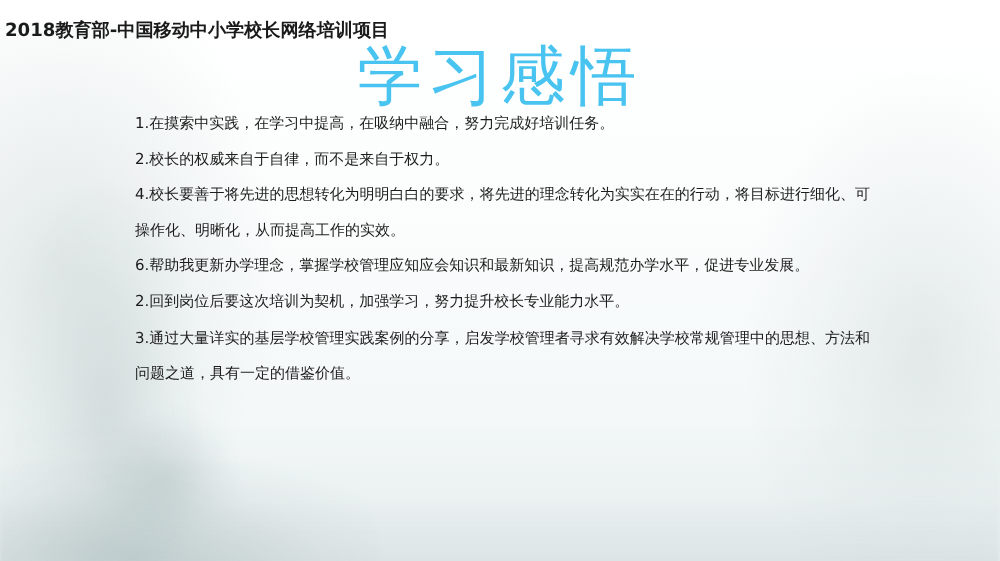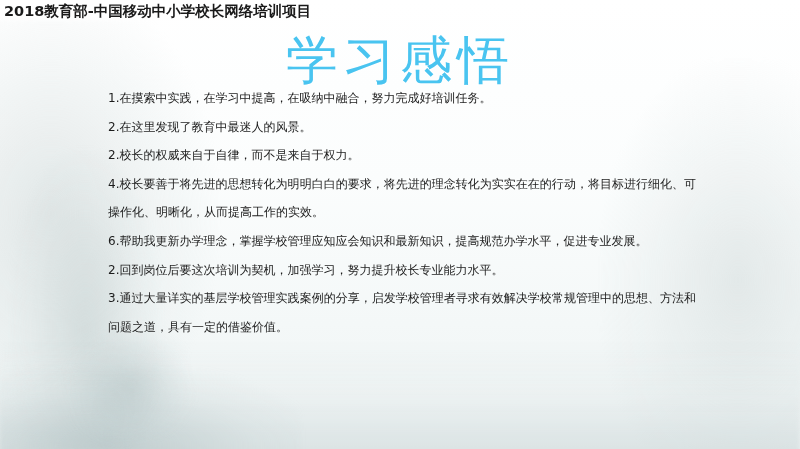--- a/index.html
+++ b/index.html
@@ -77,21 +77,21 @@
 
   .banner {
     position: absolute;
     left: 0;
     top: 0;
     font-family: "DejaVu Sans", "Liberation Sans", sans-serif;
     font-weight: bold;
     font-size: 14.5px;
     color: #1a1a1a;
     letter-spacing: 0px;
-    padding: 3px 6px 3px 4px;
+    padding: 17px 6px 3px 4px;
     white-space: nowrap;
     line-height: 1.2;
   }
 
   .title {
     position: absolute;
     left: 0;
     right: 0;
     top: 26px;
     text-align: center;
@@ -131,21 +131,20 @@
   <div class="ink ink-bottom"></div>
   <div class="ink ink-bottom-left"></div>
   <div class="ink ink-streak"></div>
 
   <div class="banner">2018教育部-中国移动中小学校长网络培训项目</div>
 
   <div class="title" style="color: rgb(73, 196, 240);">学习感悟</div>
 
   <div class="body-text">
     <p>1.在摸索中实践，在学习中提高，在吸纳中融合，努力完成好培训任务。</p>
-    <p>2.在这里发现了教育中最迷人的风景。</p>
     <p>2.校长的权威来自于自律，而不是来自于权力。</p>
     <p>4.校长要善于将先进的思想转化为明明白白的要求，将先进的理念转化为实实在在的行动，将目标进行细化、可操作化、明晰化，从而提高工作的实效。</p>
     <p>6.帮助我更新办学理念，掌握学校管理应知应会知识和最新知识，提高规范办学水平，促进专业发展。</p>
     <p>2.回到岗位后要这次培训为契机，加强学习，努力提升校长专业能力水平。</p>
     <p>3.通过大量详实的基层学校管理实践案例的分享，启发学校管理者寻求有效解决学校常规管理中的思想、方法和问题之道，具有一定的借鉴价值。</p>
   </div>
 
 </div>
 
 </body></html>

